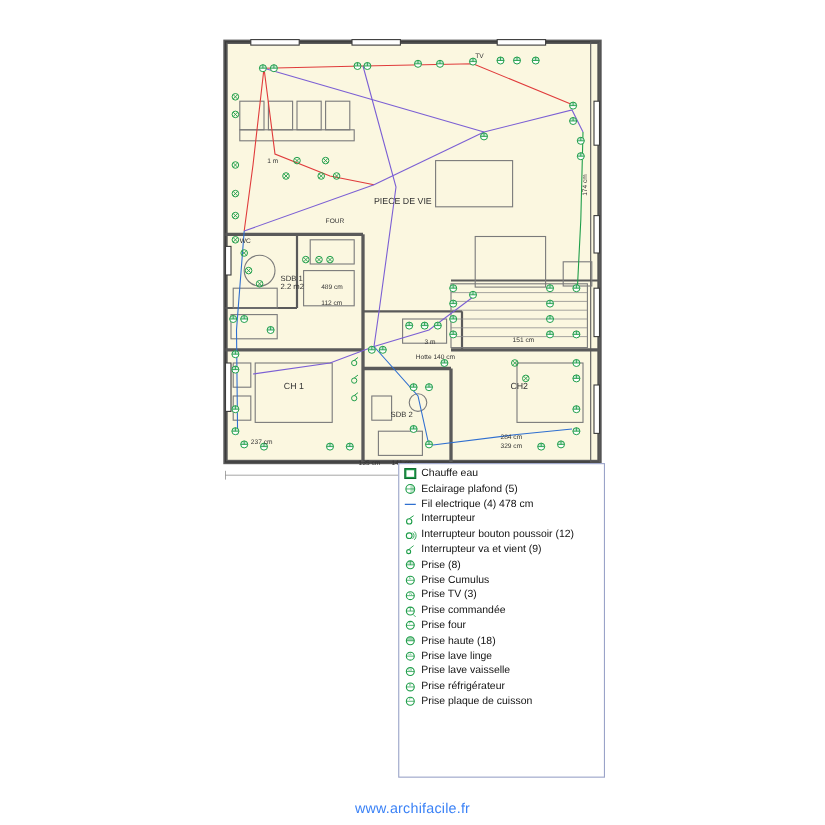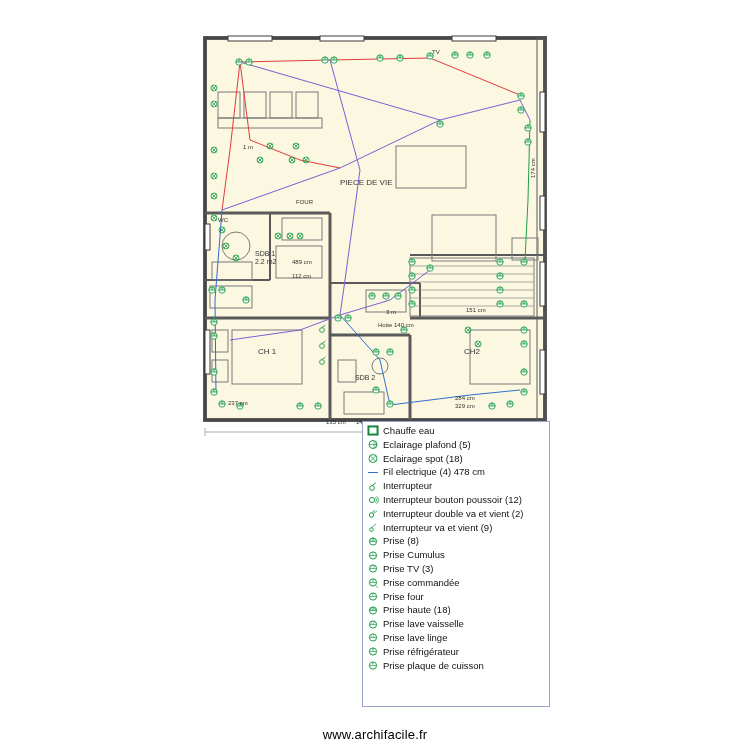--- a/index.html
+++ b/index.html
@@ -4,21 +4,21 @@
 <style>
   html,body{margin:0;padding:0;}
   body{
     width:750px;height:750px;position:relative;background:#ffffff;
     font-family:"Liberation Sans", sans-serif;
     overflow:hidden;
   }
   #plan{position:absolute;left:0;top:0;width:750px;height:750px;}
   .footer{
     position:absolute;left:0;bottom:8px;width:750px;text-align:center;
-    font-size:13px;color:#000000;letter-spacing:.2px;
+    font-size:13px;color:#3b82f6;letter-spacing:.2px;
   }
   
   .legend{
     position:absolute;left:362px;top:421px;width:188px;height:286px;
     background:#ffffff;border:1px solid #9aa3c8;
     box-sizing:border-box;padding:2px 3px 2px 3px;
   }
   .legend-row{
     display:flex;align-items:center;height:13.8px;line-height:13.8px;
     font-size:9.5px;color:#111;white-space:nowrap;
@@ -260,30 +260,20 @@
     <span class="legend-sym sym">
       <svg width="12" height="11" viewBox="0 0 12 11">
           <circle cx="6" cy="5.5" r="4" fill="#ffffff" stroke="#1f9e4a"></circle>
           <path d="M6 1.5 A4 4 0 0 1 6 9.5 Z" fill="#1f9e4a" opacity=".3"></path>
           <line x1="2" y1="5.5" x2="10" y2="5.5" stroke="#1f9e4a" stroke-width="0.7"></line>
         </svg>
     </span>
     <span class="legend-label">Eclairage plafond (5)</span>
   </div>
 
-  <div class="legend-row">
-    <span class="legend-sym sym">
-      <svg width="12" height="11" viewBox="0 0 12 11">
-          <circle cx="6" cy="5.5" r="4" fill="#ffffff" stroke="#1f9e4a"></circle>
-          <line x1="3.2" y1="2.7" x2="8.8" y2="8.3" stroke="#1f9e4a" stroke-width="0.8"></line>
-          <line x1="8.8" y1="2.7" x2="3.2" y2="8.3" stroke="#1f9e4a" stroke-width="0.8"></line>
-        </svg>
-    </span>
-    <span class="legend-label">Eclairage spot (18)</span>
-  </div>
 
   <div class="legend-row">
     <span class="legend-sym sym">
       <svg width="12" height="11" viewBox="0 0 12 11">
           <line x1="1" y1="5.5" x2="11" y2="5.5" stroke="#2f6fd0" stroke-width="1"></line>
         </svg>
     </span>
     <span class="legend-label">Fil electrique (4) 478 cm</span>
   </div>
 
@@ -301,30 +291,20 @@
     <span class="legend-sym sym">
       <svg width="12" height="11" viewBox="0 0 12 11">
           <circle cx="5" cy="6" r="2.6" fill="#ffffff" stroke="#1f9e4a"></circle>
           <path d="M8 3.2 a3.5 3.5 0 0 1 0 5.6" fill="none" stroke="#1f9e4a" stroke-width="0.8"></path>
           <path d="M9.6 2.2 a5 5 0 0 1 0 7.6" fill="none" stroke="#1f9e4a" stroke-width="0.8"></path>
         </svg>
     </span>
     <span class="legend-label">Interrupteur bouton poussoir (12)</span>
   </div>
 
-  <div class="legend-row">
-    <span class="legend-sym sym">
-      <svg width="12" height="11" viewBox="0 0 12 11">
-          <circle cx="4.5" cy="7" r="2.2" fill="#ffffff" stroke="#1f9e4a"></circle>
-          <line x1="4.5" y1="4.8" x2="8" y2="2.2" stroke="#1f9e4a" stroke-width="0.8"></line>
-          <line x1="6.2" y1="5.6" x2="10" y2="3" stroke="#1f9e4a" stroke-width="0.8"></line>
-        </svg>
-    </span>
-    <span class="legend-label">Interrupteur double va et vient (2)</span>
-  </div>
 
   <div class="legend-row">
     <span class="legend-sym sym">
       <svg width="12" height="11" viewBox="0 0 12 11">
           <circle cx="4.5" cy="7.5" r="1.8" fill="#ffffff" stroke="#1f9e4a"></circle>
           <line x1="4.5" y1="5.7" x2="9" y2="2" stroke="#1f9e4a" stroke-width="0.8"></line>
         </svg>
     </span>
     <span class="legend-label">Interrupteur va et vient (9)</span>
   </div>
@@ -396,42 +376,42 @@
         </svg>
     </span>
     <span class="legend-label">Prise haute (18)</span>
   </div>
 
   <div class="legend-row">
     <span class="legend-sym sym">
       <svg width="12" height="11" viewBox="0 0 12 11">
           <circle cx="6" cy="5.5" r="3.6" fill="#ffffff" stroke="#1f9e4a"></circle>
           <line x1="2.4" y1="5.5" x2="9.6" y2="5.5" stroke="#1f9e4a" stroke-width="0.7"></line>
+          <text x="6" y="4.7" font-size="3" text-anchor="middle" fill="#1f9e4a" font-family="Liberation Sans, sans-serif">LL</text>
+        </svg>
+    </span>
+    <span class="legend-label">Prise lave linge</span>
+  </div>
+
+  <div class="legend-row">
+    <span class="legend-sym sym">
+      <svg width="12" height="11" viewBox="0 0 12 11">
+          <circle cx="6" cy="5.5" r="3.6" fill="#ffffff" stroke="#1f9e4a"></circle>
+          <line x1="2.4" y1="5.5" x2="9.6" y2="5.5" stroke="#1f9e4a" stroke-width="0.7"></line>
           <text x="6" y="4.7" font-size="3" text-anchor="middle" fill="#1f9e4a" font-family="Liberation Sans, sans-serif">LV</text>
         </svg>
     </span>
     <span class="legend-label">Prise lave vaisselle</span>
   </div>
 
   <div class="legend-row">
     <span class="legend-sym sym">
       <svg width="12" height="11" viewBox="0 0 12 11">
           <circle cx="6" cy="5.5" r="3.6" fill="#ffffff" stroke="#1f9e4a"></circle>
           <line x1="2.4" y1="5.5" x2="9.6" y2="5.5" stroke="#1f9e4a" stroke-width="0.7"></line>
-          <text x="6" y="4.7" font-size="3" text-anchor="middle" fill="#1f9e4a" font-family="Liberation Sans, sans-serif">LL</text>
-        </svg>
-    </span>
-    <span class="legend-label">Prise lave linge</span>
-  </div>
-
-  <div class="legend-row">
-    <span class="legend-sym sym">
-      <svg width="12" height="11" viewBox="0 0 12 11">
-          <circle cx="6" cy="5.5" r="3.6" fill="#ffffff" stroke="#1f9e4a"></circle>
-          <line x1="2.4" y1="5.5" x2="9.6" y2="5.5" stroke="#1f9e4a" stroke-width="0.7"></line>
           <text x="6" y="4.7" font-size="3" text-anchor="middle" fill="#1f9e4a" font-family="Liberation Sans, sans-serif">R</text>
         </svg>
     </span>
     <span class="legend-label">Prise réfrigérateur</span>
   </div>
 
   <div class="legend-row">
     <span class="legend-sym sym">
       <svg width="12" height="11" viewBox="0 0 12 11">
           <circle cx="6" cy="5.5" r="3.6" fill="#ffffff" stroke="#1f9e4a"></circle>

